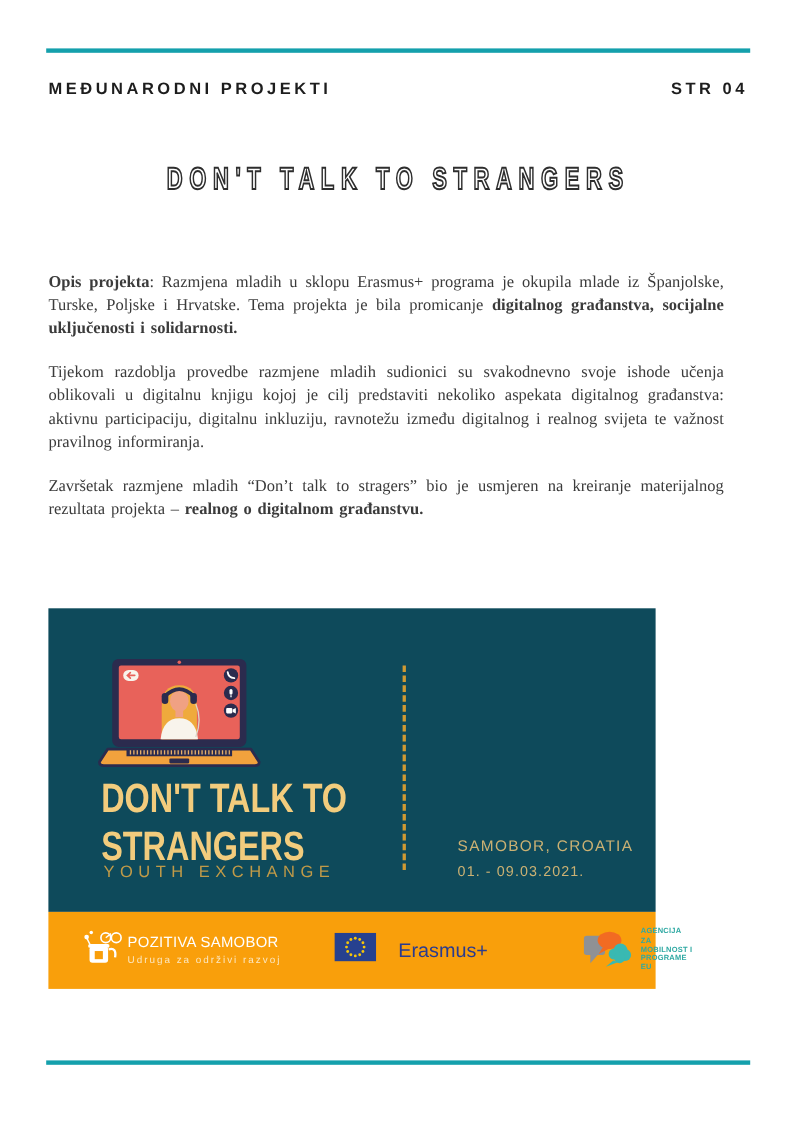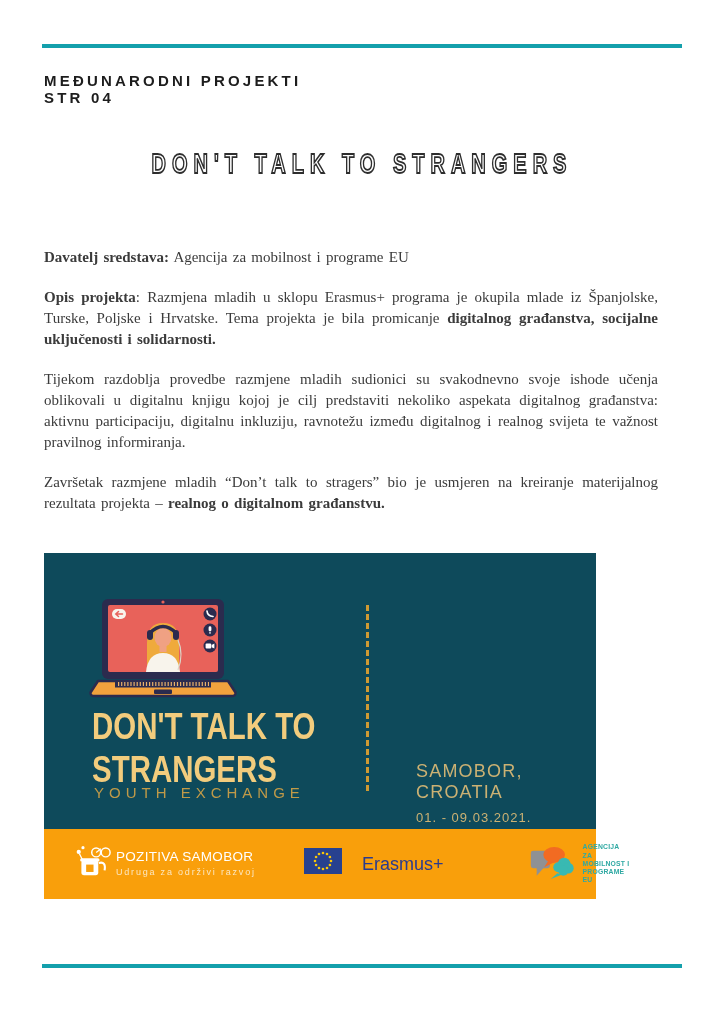--- a/index.html
+++ b/index.html
@@ -16,21 +16,20 @@
     background: #14A0AC;
   }
   .rule.top { top: 44px; }
   .rule.bottom { top: 964px; }
 
   .header {
     position: absolute; left: 44px; right: 44px; top: 72px;
     display: flex; justify-content: space-between;
     font-weight: bold; font-size: 15px; letter-spacing: 3.2px;
     color: #1d1d1d;
-    flex-direction: column;
   }
 
   .page-title {
     position: absolute; left: 0; right: 0; top: 148px;
     text-align: center;
     font-family: "Liberation Sans", sans-serif;
     font-weight: bold;
     font-size: 20px;
     letter-spacing: 6px;
     color: #ffffff;
@@ -69,21 +68,21 @@
     position: absolute; left: 50px; top: 231px;
     font-size: 15px; letter-spacing: 5px; color: #C09A48;
   }
   .poster-divider {
     position: absolute; left: 322px; top: 52px; height: 186px; width: 0;
     border-left: 3px dashed #CF9A33;
   }
   .poster-right {
     position: absolute; left: 372px; top: 208px; color: #CBB173;
   }
-  .poster-location { font-size: 18px; letter-spacing: 1.2px; }
+  .poster-location { font-size: 14px; letter-spacing: 1.2px; }
   .poster-dates { font-size: 13px; letter-spacing: 1px; margin-top: 7px; }
 
   .poster-footer {
     position: relative; width: 100%; height: 70px; background: #F99F0B;
   }
   .logo-group { position: absolute; display: flex; }
 
   .logo-pozitiva { left: 30px; top: 15px; gap: 4px; align-items: center; }
   .pozitiva-name { font-size: 13.5px; letter-spacing: 0.3px; color: #ffffff; }
   .pozitiva-tagline { font-size: 9px; letter-spacing: 1.8px; color: #FBE7C2; margin-top: 3px; }
@@ -102,21 +101,20 @@
   <div class="rule top"></div>
 
   <div class="header">
     <span>MEĐUNARODNI PROJEKTI</span>
     <span>STR 04</span>
   </div>
 
   <h1 class="page-title">DON'T TALK TO STRANGERS</h1>
 
   <div class="article">
-    <p><span class="b">Davatelj sredstava:</span><span> Agencija za mobilnost i programe EU</span></p>
     <p><span class="b">Opis projekta</span><span>: Razmjena mladih u sklopu Erasmus+ programa je okupila mlade iz Španjolske, Turske, Poljske i Hrvatske. Tema projekta je bila promicanje </span><span class="b">digitalnog građanstva, socijalne uključenosti i solidarnosti.</span></p>
     <p><span>Tijekom razdoblja provedbe razmjene mladih sudionici su svakodnevno svoje ishode učenja oblikovali u digitalnu knjigu kojoj je cilj predstaviti nekoliko aspekata digitalnog građanstva: aktivnu participaciju, digitalnu inkluziju, ravnotežu između digitalnog i realnog svijeta te važnost pravilnog informiranja.</span></p>
     <p><span>Završetak razmjene mladih “Don’t talk to stragers” bio je usmjeren na kreiranje materijalnog rezultata projekta – </span><span class="b">realnog o digitalnom građanstvu.</span></p>
   </div>
 
   <div class="poster">
     <div class="poster-main">
 
       <div class="laptop-wrap">
         <svg width="150" height="100" viewBox="0 0 150 100">

